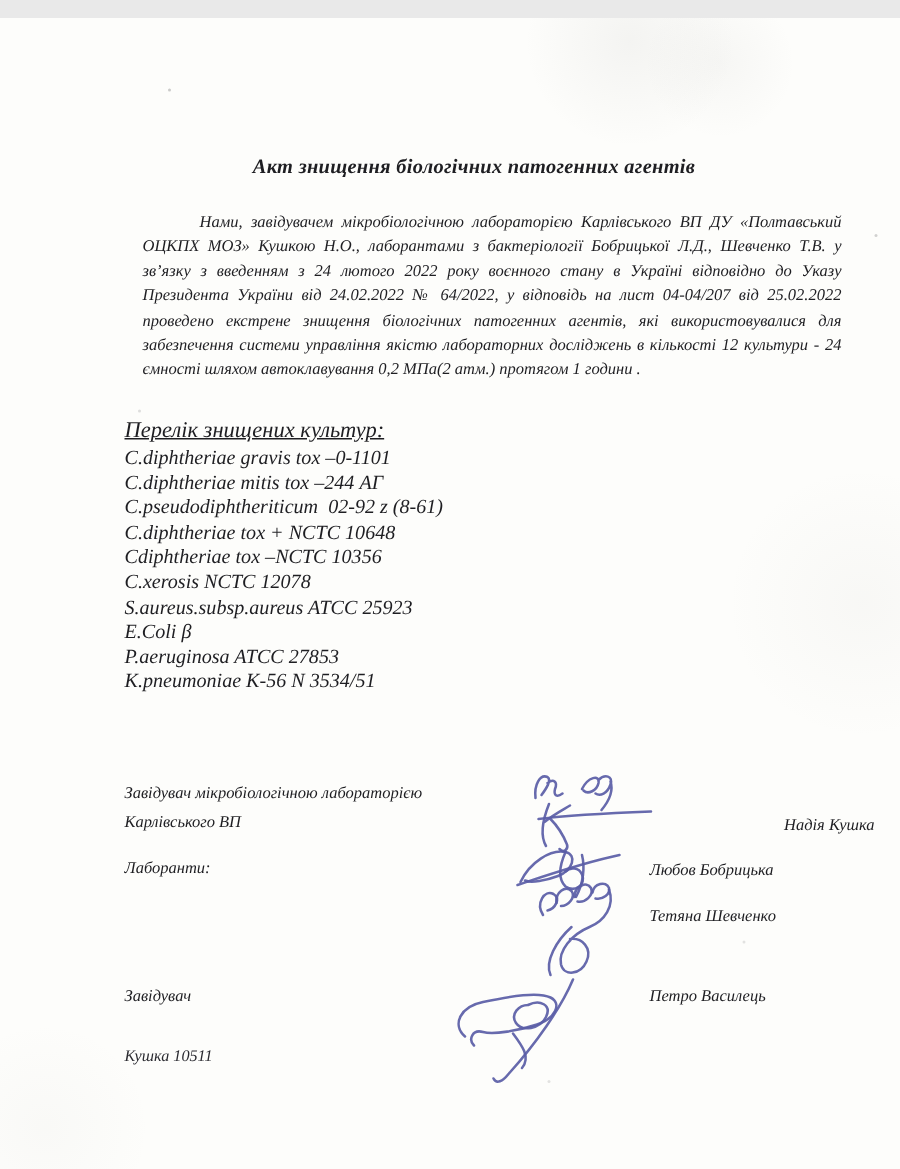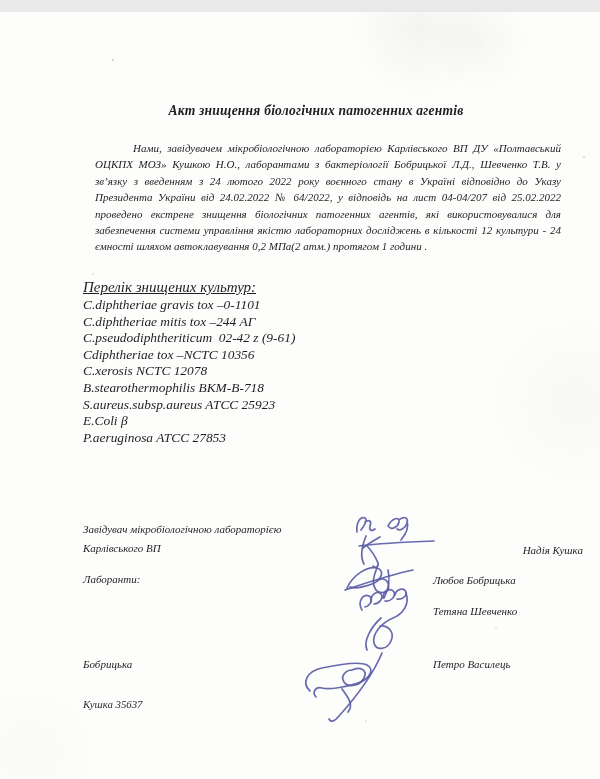--- a/index.html
+++ b/index.html
@@ -73,35 +73,36 @@
 
   <div class="abs doc-title">Акт знищення біологічних патогенних агентів</div>
 
   <div class="abs doc-paragraph">Нами, завідувачем мікробіологічною лабораторією Карлівського ВП ДУ «Полтавський ОЦКПХ МОЗ» Кушкою Н.О., лаборантами з бактеріології Бобрицької Л.Д., Шевченко Т.В. у зв’язку з введенням з 24 лютого 2022 року воєнного стану в Україні відповідно до Указу Президента України від 24.02.2022 № 64/2022, у відповідь на лист 04-04/207 від 25.02.2022 проведено екстрене знищення біологічних патогенних агентів, які використовувалися для забезпечення системи управління якістю лабораторних досліджень в кількості 12 культури - 24 ємності  шляхом автоклавування 0,2 МПа(2 атм.) протягом 1 години .</div>
 
   <div class="abs list-heading">Перелік знищених культур:</div>
 
   <div class="abs culture-list">
     <div class="culture-item">C.diphtheriae gravis tox –0-1101</div>
     <div class="culture-item">C.diphtheriae mitis tox –244 АГ</div>
-    <div class="culture-item">C.pseudodiphtheriticum  02-42 z (9-61)</div>
+    <div class="culture-item">C.pseudodiphtheriticum  02-92 z (8-61)</div>
+    <div class="culture-item">C.diphtheriae tox + NCTC 10648</div>
     <div class="culture-item">Cdiphtheriae tox –NCTC 10356</div>
     <div class="culture-item">C.xerosis NCTC 12078</div>
-    <div class="culture-item">B.stearothermophilis ВКМ-В-718</div>
     <div class="culture-item">S.aureus.subsp.aureus ATCC 25923</div>
     <div class="culture-item">E.Coli β</div>
     <div class="culture-item">P.aeruginosa ATCC 27853</div>
+    <div class="culture-item">K.pneumoniae К-56 N 3534/51</div>
   </div>
 
   <div class="abs sig-label role-kushka">
     <div>Завідувач мікробіологічною лабораторією</div>
     <div>Карлівського ВП</div>
   </div>
   <div class="abs sig-label label-laborants">Лаборанти:</div>
-  <div class="abs sig-label label-head">Бобрицька</div>
+  <div class="abs sig-label label-head">Завідувач</div>
 
   <div class="abs sig-label name-col name-kushka">Надія Кушка</div>
   <div class="abs sig-label name-col name-bobrytska">Любов Бобрицька</div>
   <div class="abs sig-label name-col name-shevchenko">Тетяна Шевченко</div>
   <div class="abs sig-label name-col name-vasylets">Петро Василець</div>
 
   <svg class="sig sig-kushka" width="86" height="58" viewBox="0 0 86 58" stroke="#5a5da6">
     <path d="M7,19 C6,10 10,3 15,5 C18,7 14,13 11,17 M15,9 C19,6 22,8 20,13 C19,17 21,19 25,16"></path>
     <path d="M38,13 C42,5 50,3 49,9 C48,14 42,17 39,14 M49,7 C53,3 59,4 57,10 C55,16 50,18 47,16 M57,8 C59,14 56,21 51,27"></path>
     <path d="M9,33 C33,30 58,29 84,28"></path>
@@ -124,15 +125,15 @@
     <path d="M31,35 C21,44 13,58 17,67"></path>
   </svg>
 
   <svg class="sig sig-vasylets" width="100" height="78" viewBox="0 0 100 78" stroke="#5a5da6">
     <path d="M15,43 C6,35 12,23 27,20 C46,16 64,13 72,17 C80,21 75,31 63,35 C51,39 34,42 27,40 C20,38 17,45 21,49"></path>
     <path d="M57,22 C65,18 73,22 69,30 C65,38 53,40 49,34 C45,28 51,22 57,22"></path>
     <path d="M87,5 C79,24 62,48 44,68 C40,73 36,75 34,71"></path>
     <path d="M47,41 C53,49 59,57 53,64"></path>
   </svg>
 
-  <div class="abs footer-note">Кушка 35637</div>
+  <div class="abs footer-note">Кушка 10511</div>
 
 </div>
 
 </body></html>

